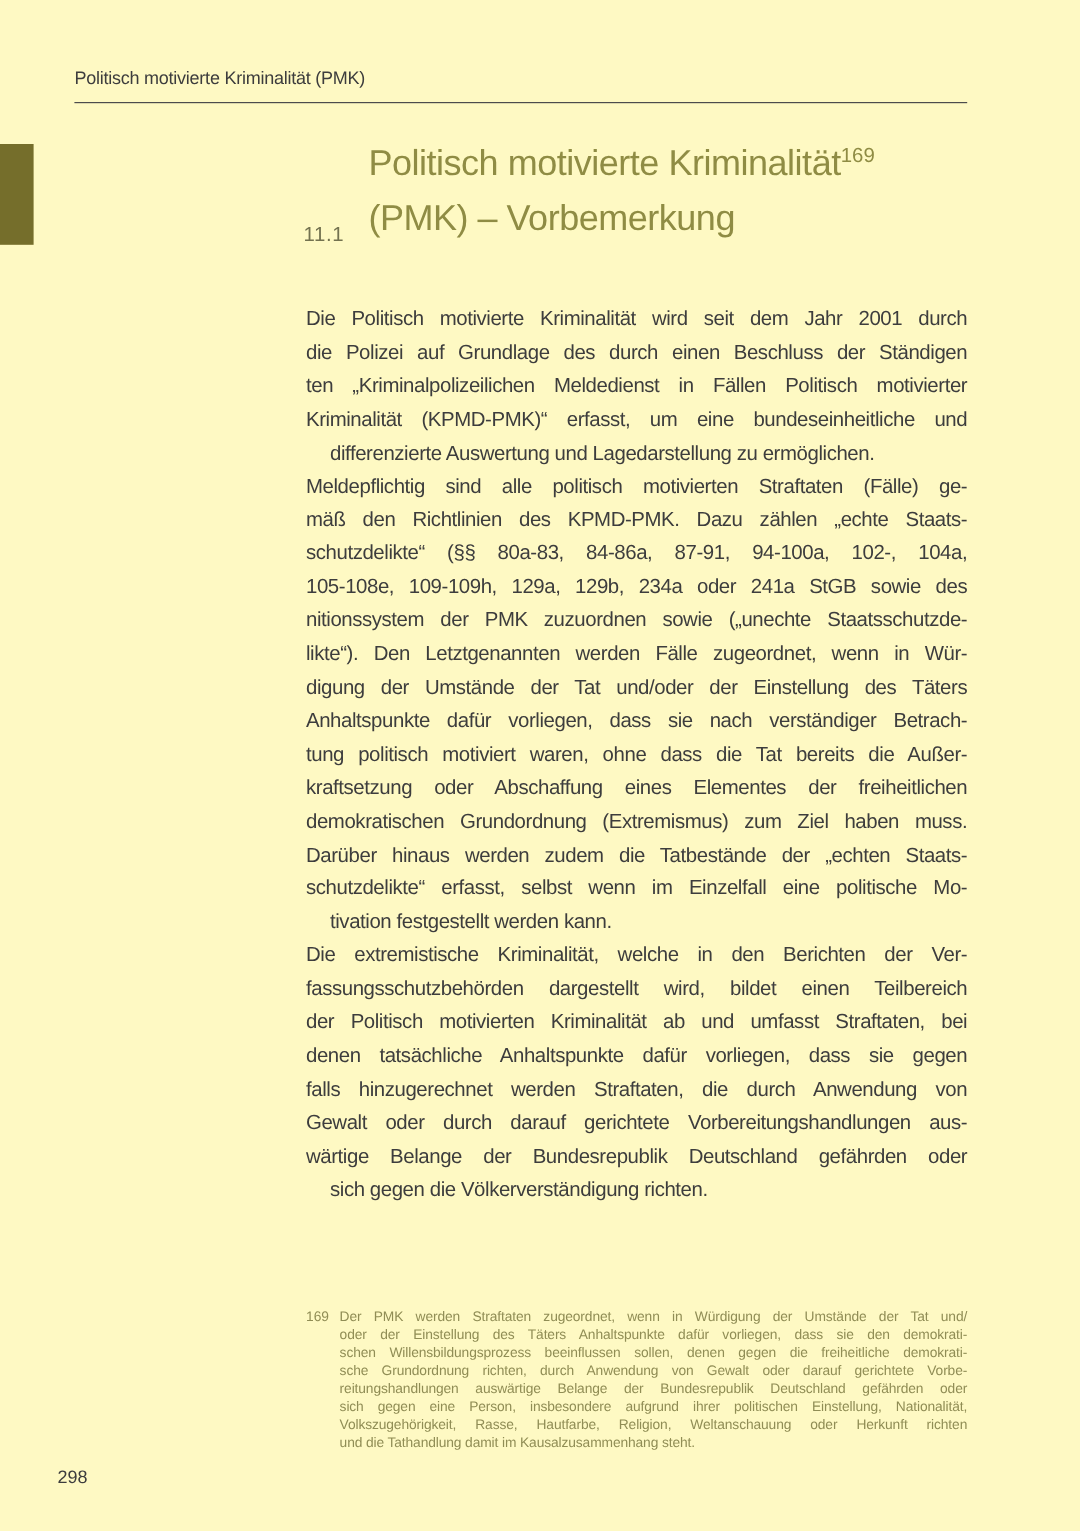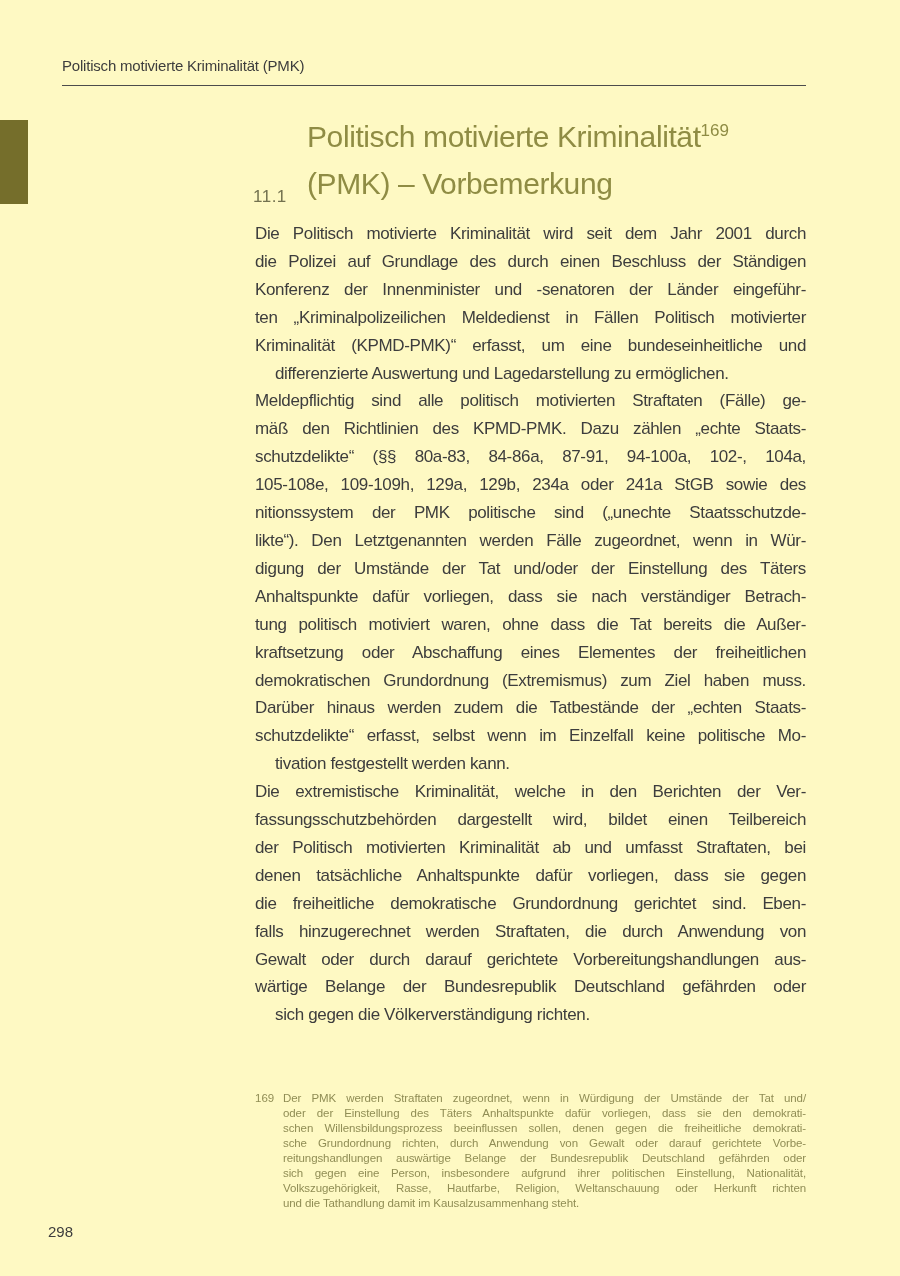--- a/index.html
+++ b/index.html
@@ -73,21 +73,21 @@
     letter-spacing: 0;
     vertical-align: baseline;
     position: relative;
     top: -11px;
   }
 
   
   .body-text {
     position: absolute;
     left: 255px;
-    top: 220px;
+    top: 252px;
     width: 551px;
     color: var(--body-text, #3d3d3d);
   }
   .body-line {
     font-size: 17px;
     letter-spacing: -0.35px;
     line-height: 27.9px;
     text-align: justify;
     text-align-last: justify;
     white-space: nowrap;
@@ -143,43 +143,41 @@
   <div class="chapter-marker"></div>
 
   <div class="heading">
     <div class="section-number">11.1</div>
     <h1 class="title"><span>Politisch motivierte Kriminalität</span><sup>169</sup><br><span>(PMK) – Vorbemerkung</span></h1>
   </div>
 
   <div class="body-text">
       <div class="body-line">Die Politisch motivierte Kriminalität wird seit dem Jahr 2001 durch</div>
       <div class="body-line">die Polizei auf Grundlage des durch einen Beschluss der Ständigen</div>
-      <div class="body-line">Konferenz der Innenminister und -senatoren der Länder eingeführ-</div>
       <div class="body-line">ten „Kriminalpolizeilichen Meldedienst in Fällen Politisch motivierter</div>
       <div class="body-line">Kriminalität (KPMD-PMK)“ erfasst, um eine bundeseinheitliche und</div>
       <div class="body-line para-end">differenzierte Auswertung und Lagedarstellung zu ermöglichen.</div>
       <div class="body-line">Meldepflichtig sind alle politisch motivierten Straftaten (Fälle) ge-</div>
       <div class="body-line">mäß den Richtlinien des KPMD-PMK. Dazu zählen „echte Staats-</div>
       <div class="body-line">schutzdelikte“ (§§ 80a-83, 84-86a, 87-91, 94-100a, 102-, 104a,</div>
       <div class="body-line">105-108e, 109-109h, 129a, 129b, 234a oder 241a StGB sowie des</div>
-      <div class="body-line">nitionssystem der PMK politische sind („unechte Staatsschutzde-</div>
+      <div class="body-line">nitionssystem der PMK zuzuordnen sowie („unechte Staatsschutzde-</div>
       <div class="body-line">likte“). Den Letztgenannten werden Fälle zugeordnet, wenn in Wür-</div>
       <div class="body-line">digung der Umstände der Tat und/oder der Einstellung des Täters</div>
       <div class="body-line">Anhaltspunkte dafür vorliegen, dass sie nach verständiger Betrach-</div>
       <div class="body-line">tung politisch motiviert waren, ohne dass die Tat bereits die Außer-</div>
       <div class="body-line">kraftsetzung oder Abschaffung eines Elementes der freiheitlichen</div>
       <div class="body-line">demokratischen Grundordnung (Extremismus) zum Ziel haben muss.</div>
       <div class="body-line">Darüber hinaus werden zudem die Tatbestände der „echten Staats-</div>
-      <div class="body-line">schutzdelikte“ erfasst, selbst wenn im Einzelfall keine politische Mo-</div>
+      <div class="body-line">schutzdelikte“ erfasst, selbst wenn im Einzelfall eine politische Mo-</div>
       <div class="body-line para-end">tivation festgestellt werden kann.</div>
       <div class="body-line">Die extremistische Kriminalität, welche in den Berichten der Ver-</div>
       <div class="body-line">fassungsschutzbehörden dargestellt wird, bildet einen Teilbereich</div>
       <div class="body-line">der Politisch motivierten Kriminalität ab und umfasst Straftaten, bei</div>
       <div class="body-line">denen tatsächliche Anhaltspunkte dafür vorliegen, dass sie gegen</div>
-      <div class="body-line">die freiheitliche demokratische Grundordnung gerichtet sind. Eben-</div>
       <div class="body-line">falls hinzugerechnet werden Straftaten, die durch Anwendung von</div>
       <div class="body-line">Gewalt oder durch darauf gerichtete Vorbereitungshandlungen aus-</div>
       <div class="body-line">wärtige Belange der Bundesrepublik Deutschland gefährden oder</div>
       <div class="body-line para-end">sich gegen die Völkerverständigung richten.</div>
     </div>
 
   <div class="footnote">
     <div class="footnote-number">169</div>
     <div class="footnote-lines">
         <div class="fn-line">Der PMK werden Straftaten zugeordnet, wenn in Würdigung der Umstände der Tat und/</div>

